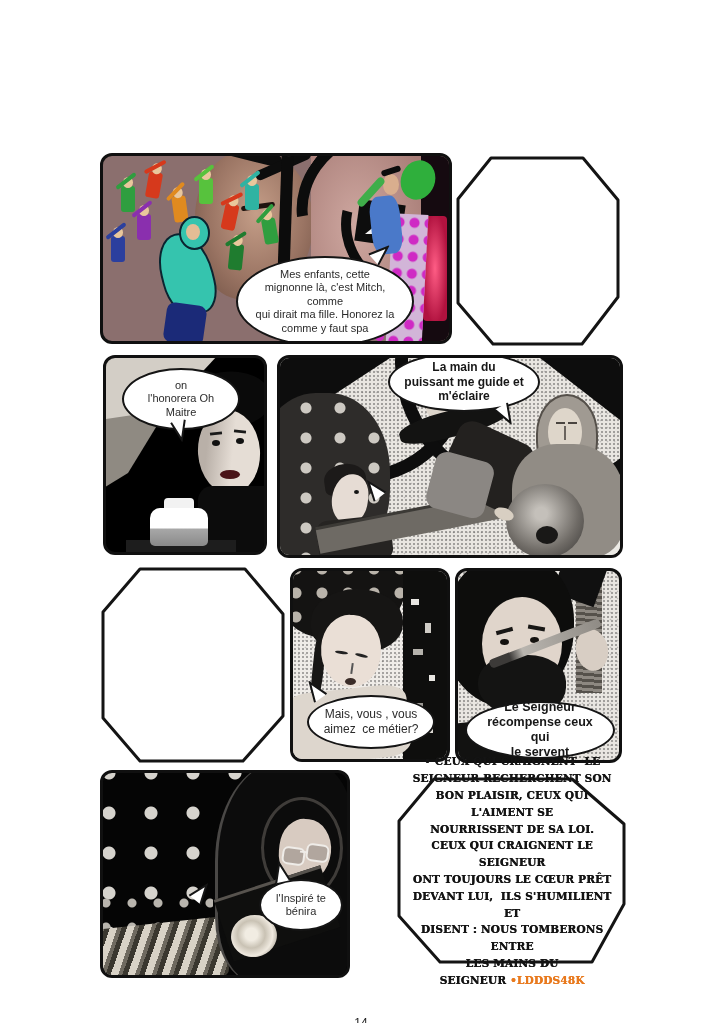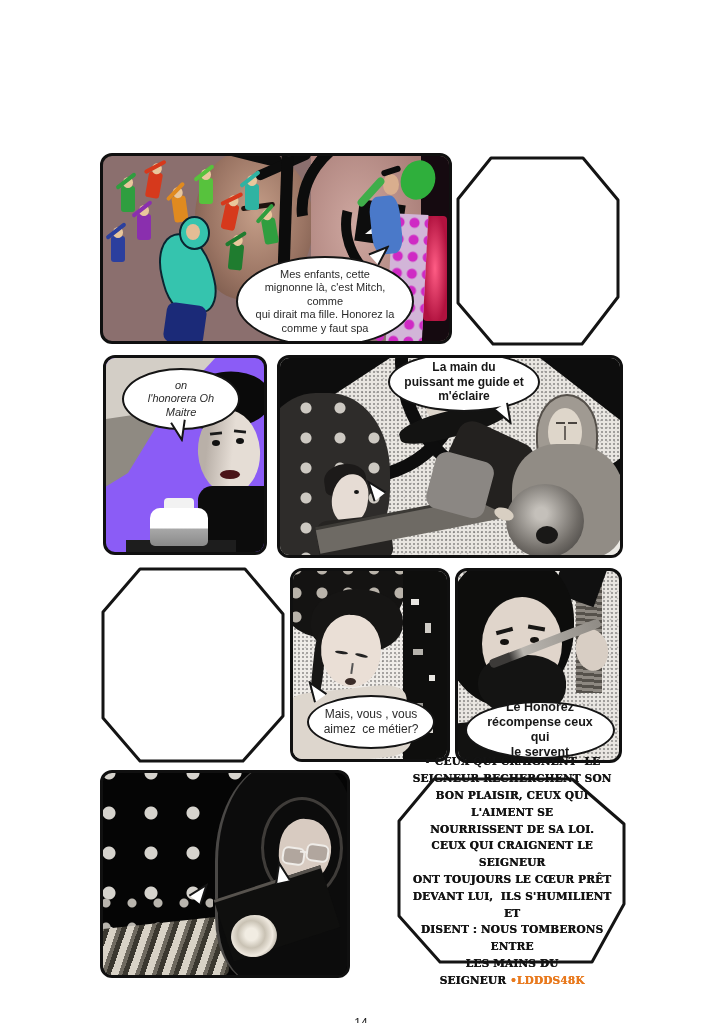--- a/index.html
+++ b/index.html
@@ -90,21 +90,21 @@
       <path d="M3,21 L10,2 L17,21" fill="#ffffff" stroke="#151515" stroke-width="2"></path>
       </svg>
   </div>
 
   <div class="octo" style="left:455px;top:155px;width:166px;height:192px;">
     <svg viewBox="0 0 166 192">
       <polygon points="36,3 128,3 163,45 163,142 127,189 38,189 3,148 3,44" fill="#ffffff" stroke="#141414" stroke-width="3" stroke-linejoin="round"></polygon>
     </svg>
   </div>
 
-  <div class="panel" style="left:103px;top:355px;width:164px;height:200px;background:#8b5cf6;font-style:italic;">
+  <div class="panel" style="left:103px;top:355px;width:164px;height:200px;background:#000000;">
     <div class="abs" style="left:0;top:0;width:140px;height:120px;background:#d3cec6;
          clip-path:polygon(0 0,78% 0,46% 40%,0 58%);"></div>
     <div class="abs" style="left:0;top:52px;width:110px;height:90px;background:#8f8a82;
          clip-path:polygon(0 10%,55% 0,20% 70%,0 85%);"></div>
     <div class="abs" style="left:74px;top:14px;width:90px;height:56px;background:#0a0a0a;border-radius:50% 50% 40% 40%;transform:rotate(-8deg);"></div>
     <div class="abs" style="left:92px;top:52px;width:62px;height:84px;border-radius:50%;transform:rotate(-4deg);
          background:linear-gradient(100deg,#b9b0a8 20%,#e5ddd5 55%);"></div>
     <div class="abs" style="left:106px;top:82px;width:8px;height:6px;background:#111;border-radius:50%;"></div>
     <div class="abs" style="left:130px;top:80px;width:8px;height:6px;background:#111;border-radius:50%;"></div>
     <div class="abs" style="left:104px;top:74px;width:12px;height:3px;background:#1a1a1a;transform:rotate(-6deg);"></div>
@@ -202,21 +202,21 @@
     <div class="abs" style="left:-20px;top:148px;width:124px;height:62px;background:#121211;transform:rotate(-6deg);"></div>
     <div class="abs" style="left:24px;top:26px;width:80px;height:94px;background:#e0d5cb;border-radius:50%;"></div>
     <div class="abs" style="left:38px;top:58px;width:17px;height:4px;background:#181715;transform:rotate(-15deg);"></div>
     <div class="abs" style="left:70px;top:55px;width:17px;height:4px;background:#181715;transform:rotate(10deg);"></div>
     <div class="abs" style="left:42px;top:68px;width:9px;height:6px;background:#14120f;border-radius:50%;"></div>
     <div class="abs" style="left:72px;top:66px;width:9px;height:6px;background:#14120f;border-radius:50%;"></div>
     <div class="abs" style="left:118px;top:58px;width:32px;height:42px;background:#d8cec4;border-radius:50%;transform:rotate(-10deg);"></div>
     <div class="abs" style="left:20px;top:84px;width:88px;height:62px;background:#141413;border-radius:45% 45% 50% 55%;"></div>
     <div class="abs" style="left:28px;top:68px;width:118px;height:9px;border-radius:4px;transform:rotate(-21deg);
          background:linear-gradient(90deg,#3c3a38 0 18%,#b9b5af 30%,#8f8b85);"></div>
-    <div class="bubble bold" style="left:7px;top:130px;width:150px;height:58px;font-size:12.5px;">Le Honorez
+    <div class="bubble bold" style="left:7px;top:130px;width:150px;height:58px;font-size:12.5px;">Le Seigneur
 récompense ceux qui
 le servent</div>
   </div>
 
   <div class="panel" style="left:100px;top:770px;width:250px;height:208px;background:#050505;">
     <div class="abs" style="left:-15px;top:-20px;width:165px;height:205px;
          background-image:radial-gradient(circle,#d6d3cd 6px,transparent 7px);background-size:42px 40px;"></div>
     <div class="abs" style="left:-10px;top:118px;width:120px;height:92px;
          background-image:radial-gradient(circle,#b9b5ae 4px,transparent 5px);background-size:26px 24px;"></div>
     <div class="abs" style="left:-8px;top:150px;width:132px;height:60px;border-radius:8px;transform:rotate(-6deg);
@@ -225,20 +225,22 @@
          border-left:3px solid #4a4846;border-radius:45% 30% 20% 30%;"></div>
     <div class="abs" style="left:158px;top:24px;width:76px;height:96px;border:3px solid #3f3c39;border-radius:50%;background:transparent;"></div>
     <div class="abs" style="left:176px;top:46px;width:52px;height:64px;background:#d8cbc1;border-radius:48% 52% 55% 50%;transform:rotate(6deg);"></div>
     <div class="abs" style="left:179px;top:74px;width:19px;height:14px;border:2.5px solid #efece8;border-radius:6px;background:rgba(0,0,0,.18);transform:rotate(8deg);"></div>
     <div class="abs" style="left:203px;top:71px;width:19px;height:14px;border:2.5px solid #efece8;border-radius:6px;background:rgba(0,0,0,.18);transform:rotate(8deg);"></div>
     <div class="abs" style="left:197px;top:78px;width:8px;height:2px;background:#efece8;transform:rotate(8deg);"></div>
     <div class="abs" style="left:196px;top:102px;width:15px;height:6px;background:#5e242c;border-radius:50%;transform:rotate(6deg);"></div>
     <div class="abs" style="left:118px;top:108px;width:112px;height:62px;background:#0f0f0e;border-top:3px solid #57534e;transform:rotate(-18deg);"></div>
     <div class="abs" style="left:128px;top:142px;width:46px;height:42px;border-radius:50%;transform:rotate(-10deg);
          background:radial-gradient(circle at 45% 45%,#f1ece2 18%,#c9c2b4 40%,#efe9df 62%,#a39c8e 85%);"></div>
+    <div class="bubble" style="left:156px;top:106px;width:84px;height:52px;">l'Inspiré te
+bénira</div>
     <svg class="tail" style="left:168px;top:88px;transform:rotate(-12deg);" viewBox="0 0 20 22">
       <path d="M3,21 L10,2 L17,21" fill="#ffffff" stroke="#151515" stroke-width="2"></path>
       </svg>
     <svg class="tail" style="left:88px;top:108px;transform:rotate(38deg);" viewBox="0 0 20 22">
       <path d="M3,21 L10,2 L17,21" fill="#ffffff" stroke="#151515" stroke-width="2"></path>
       </svg>
   </div>
 
   <div class="octo" style="left:396px;top:776px;width:232px;height:190px;">
     <svg viewBox="0 0 232 190">

